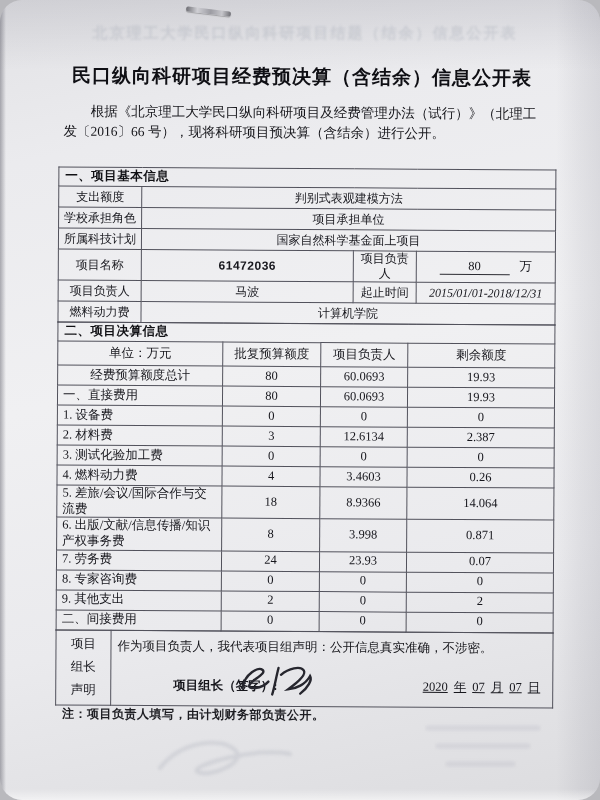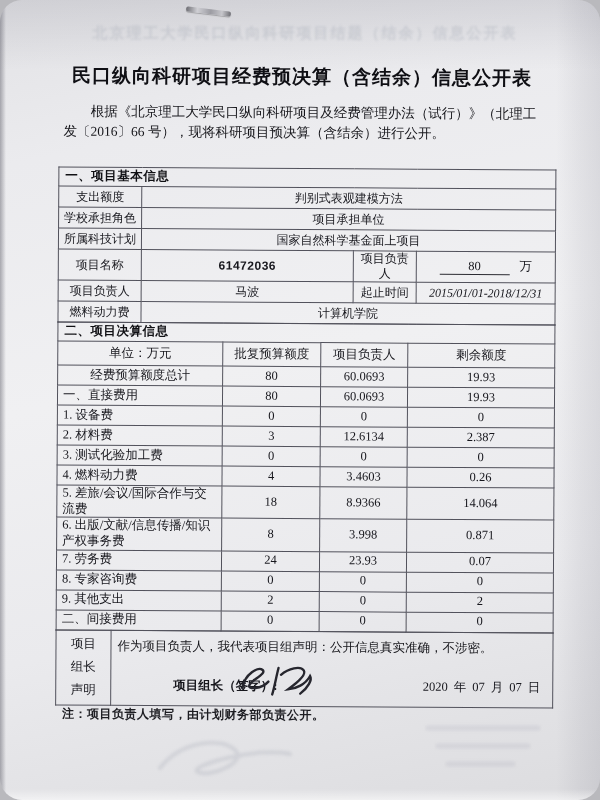--- a/index.html
+++ b/index.html
@@ -51,21 +51,21 @@
 
   .t3 td{height:74px;}
   .decl-left{padding:0 !important;}
   .vlabel{width:2.2em;margin:0 auto;line-height:1.85;font-size:12.5px;text-align:center;}
   .decl-right{position:relative;text-align:left !important;vertical-align:top !important;padding:0 !important;}
   .statement{padding:6px 8px 0 6px;font-size:12.5px;line-height:1.5;color:#15151a;}
   .sign-row{position:absolute;left:0;right:0;bottom:11px;height:22px;}
   .sign-label{position:absolute;left:14px;bottom:0;font-size:12.5px;font-weight:bold;margin-left:48px;}
   .signature{position:absolute;left:125px;bottom:-6px;}
   .date{position:absolute;right:9px;bottom:0;font-size:12.5px;white-space:nowrap;}
-  .date span{margin:16px 3px;}
+  .date span{margin:16px 3px;text-decoration:underline;}
 
   .footnote{position:absolute;top:707px;left:64px;font-size:12px;font-weight:bold;
     color:#1d1d22;letter-spacing:0.5px;}
 </style>
 </head>
 <body>
 
 <div class="photo">
   <div class="shade-top"></div>
   <div class="shade-right"></div>

